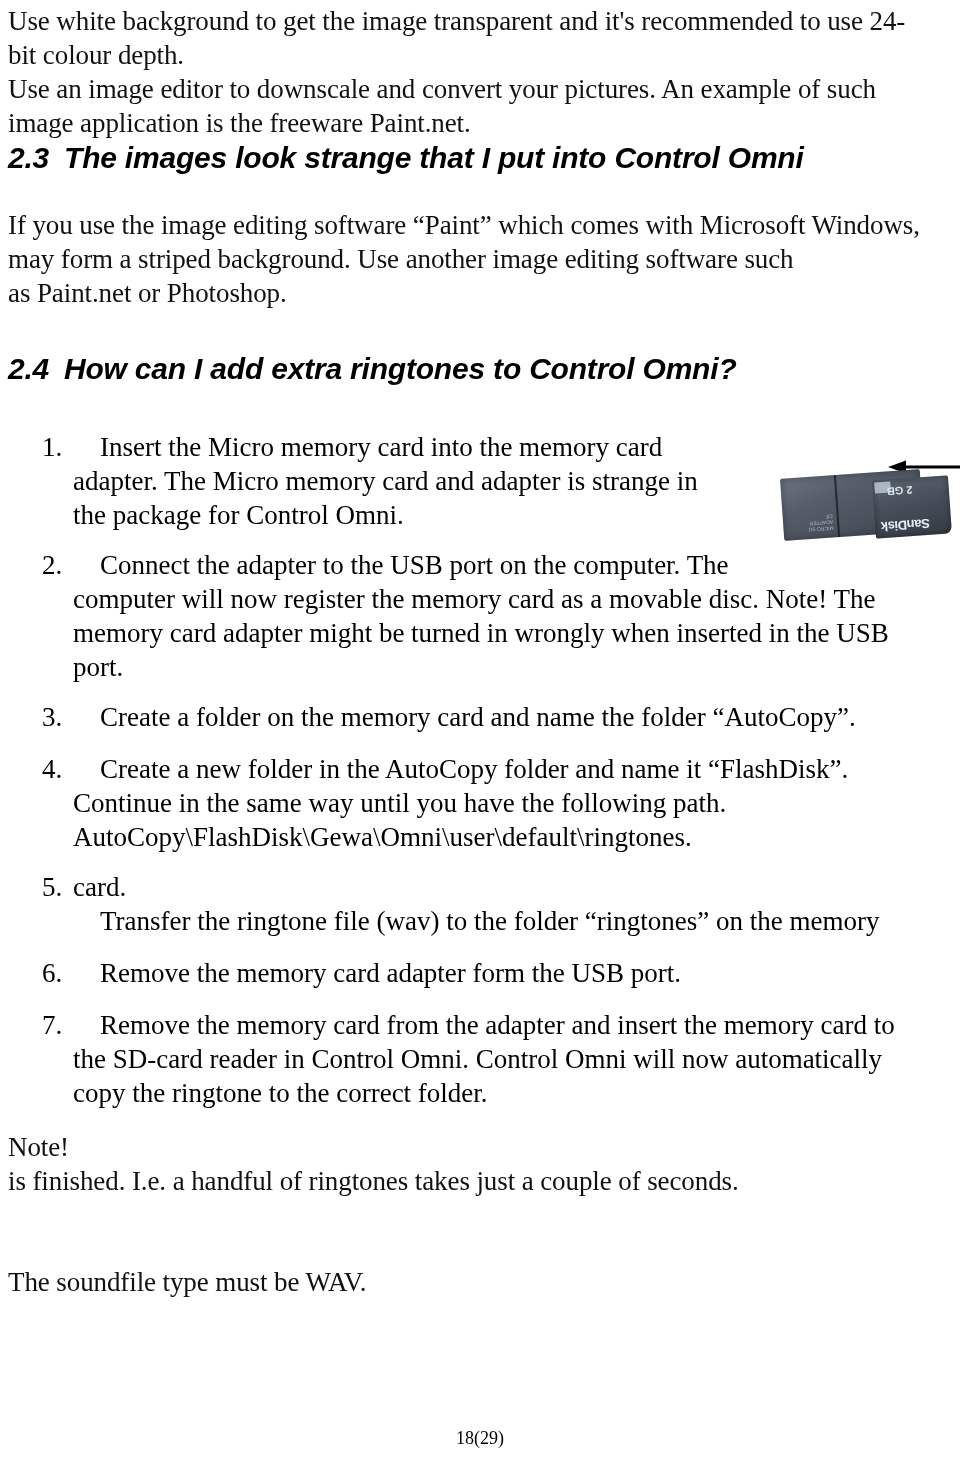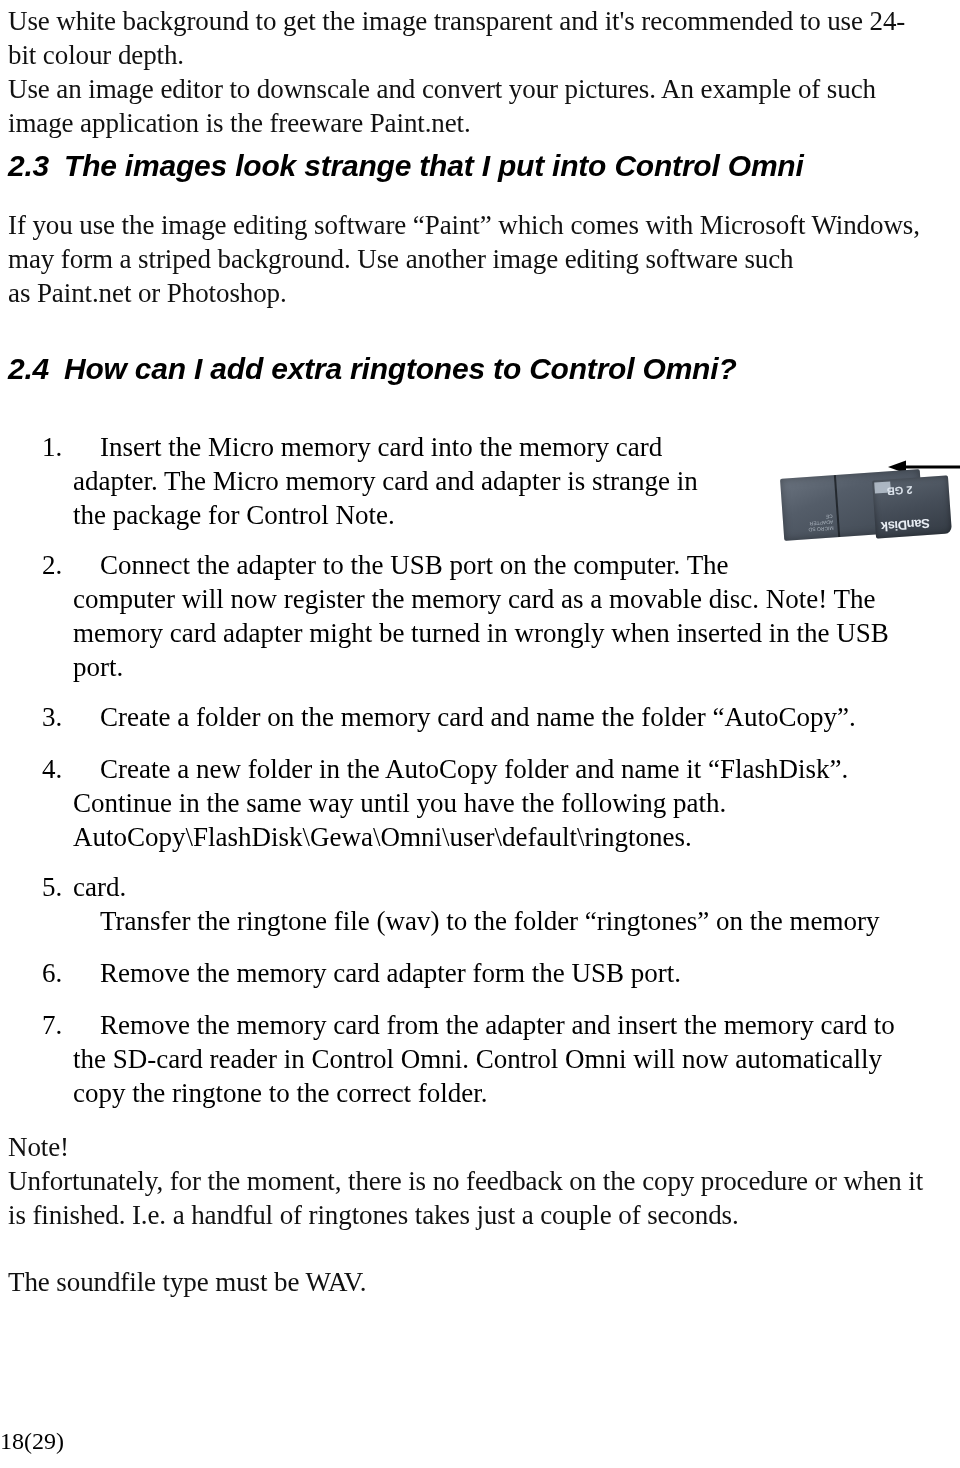--- a/index.html
+++ b/index.html
@@ -186,56 +186,56 @@
     opacity: 0.75;
     transform: rotate(180deg);
   }
 
   
   .footer {
     position: absolute;
     left: 0;
     top: 1428px;
     width: 960px;
-    text-align: left;
-    font-family: "Liberation Serif", "DejaVu Serif", serif;
-    font-size: 24px;
+    text-align: center;
+    font-family: "Liberation Serif", "DejaVu Serif", serif;
+    font-size: 18px;
     color: #000000;
   }
 </style>
 </head>
 <body>
 
 <div class="page">
 
   <div class="para body-text" style="top: 4px;">
     <span class="line">Use white background to get the image transparent and it's recommended to use 24-</span>
     <span class="line">bit colour depth.</span>
     <span class="line">Use an image editor to downscale and convert your pictures. An example of such</span>
     <span class="line">image application is the freeware Paint.net.</span>
   </div>
 
-  <div class="heading" style="top: 148px;"><span class="num">2.3</span><span>The images look strange that I put into Control Omni</span></div>
+  <div class="heading" style="top: 140px;"><span class="num">2.3</span><span>The images look strange that I put into Control Omni</span></div>
 
   <div class="para body-text" style="top: 208px;">
     <span class="line">If you use the image editing software “Paint” which comes with Microsoft Windows,</span>
     <span class="line">may form a striped background. Use another image editing software such</span>
     <span class="line">as Paint.net or Photoshop.</span>
   </div>
 
   <div class="heading" style="top: 351px;"><span class="num">2.4</span><span>How can I add extra ringtones to Control Omni?</span></div>
 
   <div class="olist" style="top: 430px;">
 
     <div class="litem" style="margin-bottom: 16px;">
       <span class="marker">1.</span>
       <span class="ltext">
         <span class="line">Insert the Micro memory card into the memory card</span>
         <span class="line hang">adapter. The Micro memory card and adapter is strange in</span>
-        <span class="line hang">the package for Control Note.</span>
+        <span class="line hang">the package for Control Omni.</span>
       </span>
     </div>
 
     <div class="litem" style="margin-bottom: 16px;">
       <span class="marker">2.</span>
       <span class="ltext">
         <span class="line">Connect the adapter to the USB port on the computer. The</span>
         <span class="line hang">computer will now register the memory card as a movable disc. Note! The</span>
         <span class="line hang">memory card adapter might be turned in wrongly when inserted in the USB</span>
         <span class="line hang">port.</span>
@@ -296,21 +296,20 @@
     </div>
     <div class="microsd">
       <div class="logo-chip"></div>
       <div class="capacity">2 GB</div>
       <div class="brand">SanDisk</div>
     </div>
   </div>
 
   <div class="para body-text" style="top: 1130px;">
     <span class="line">Note!</span>
-    <span class="line">Unfortunately, for the moment, there is no feedback on the copy procedure or when it</span>
     <span class="line">is finished. I.e. a handful of ringtones takes just a couple of seconds.</span>
   </div>
 
   <div class="para body-text" style="top: 1265px;">
     <span class="line">The soundfile type must be WAV.</span>
   </div>
 
   <div class="footer">18(29)</div>
 
 </div>

